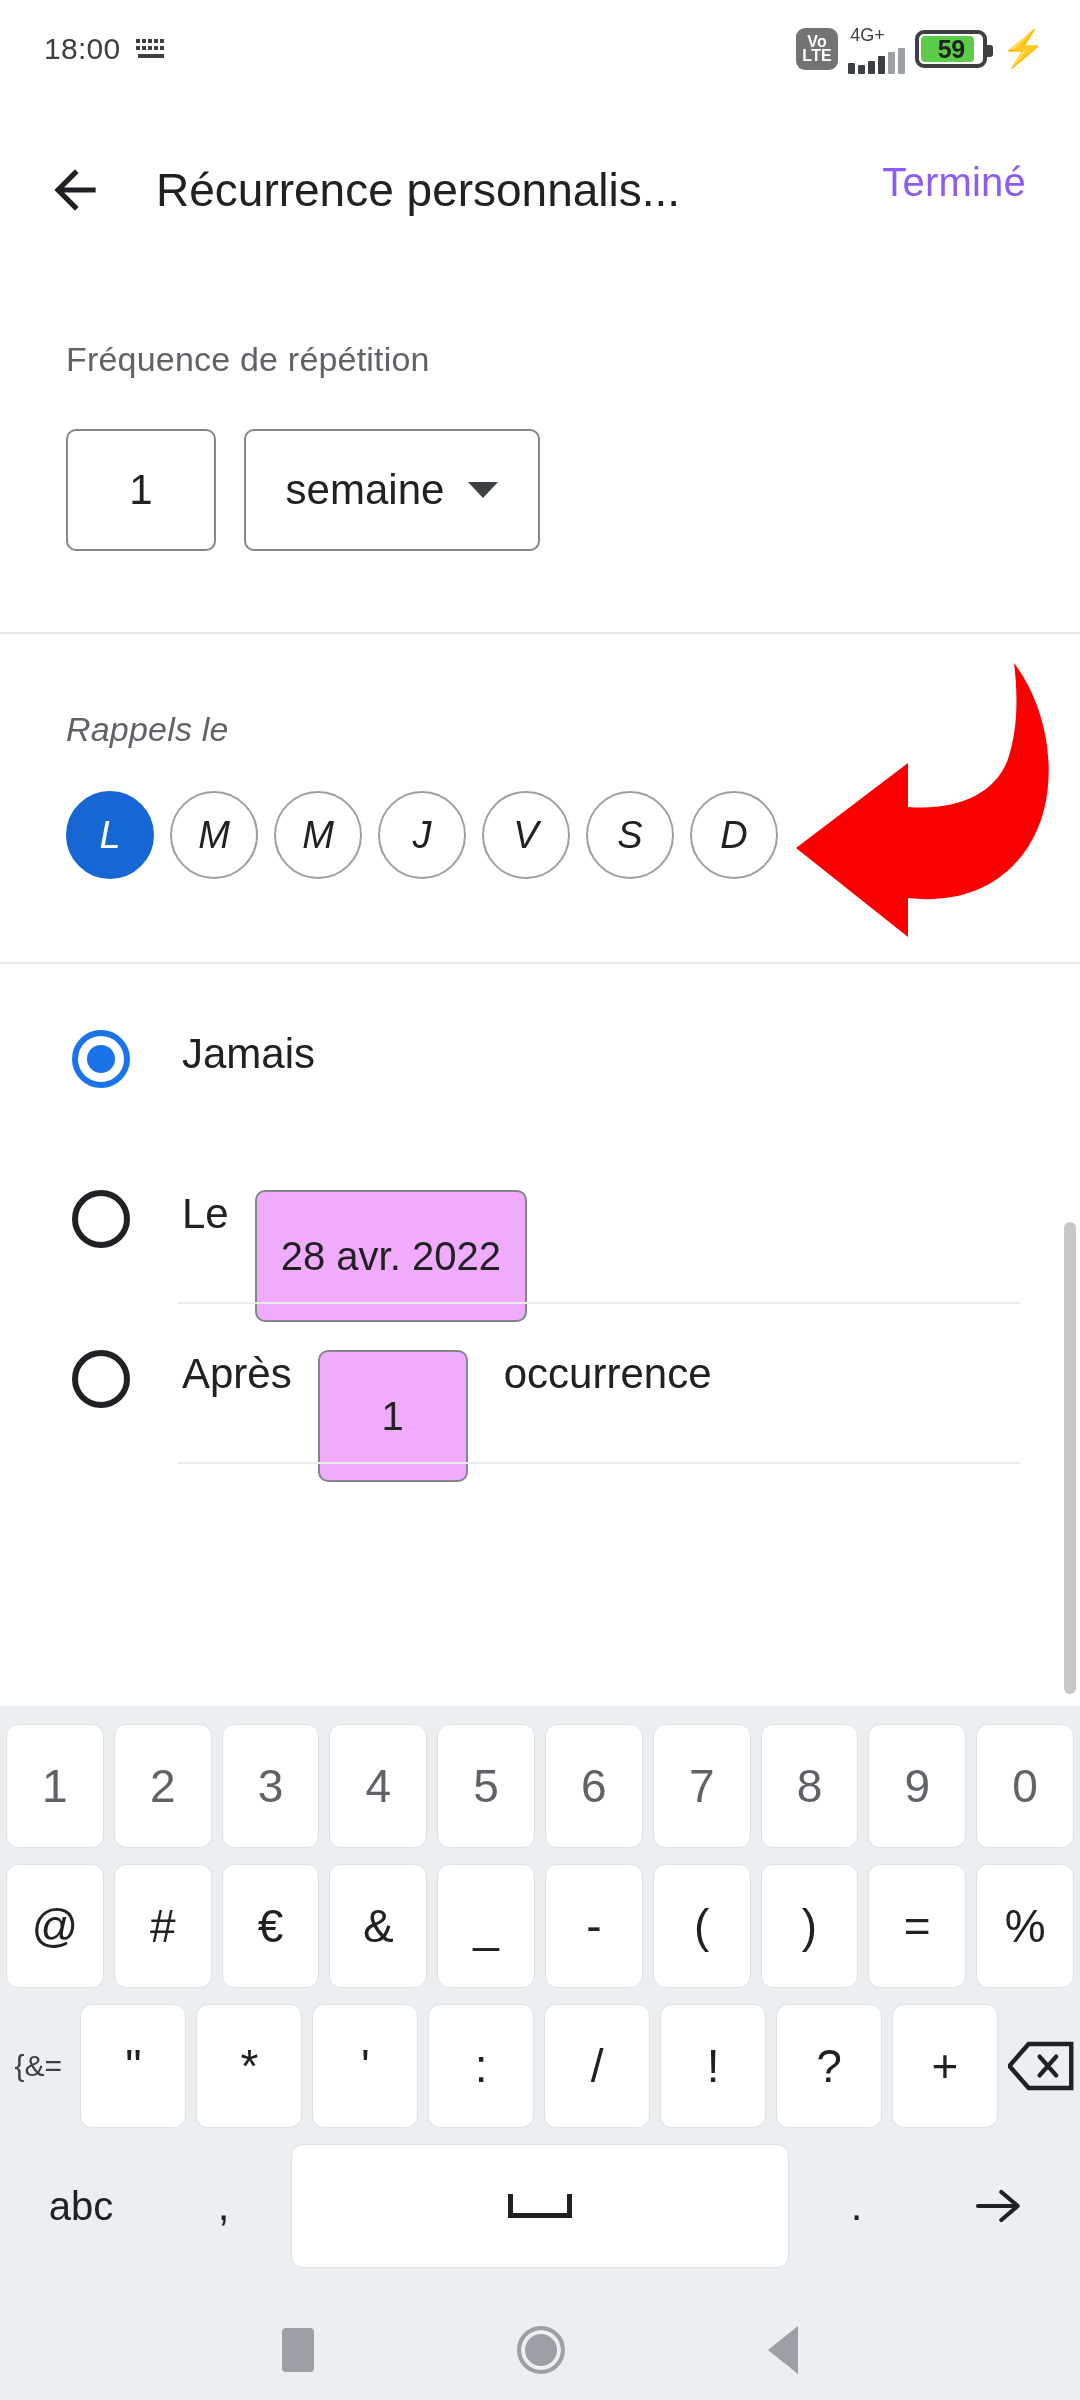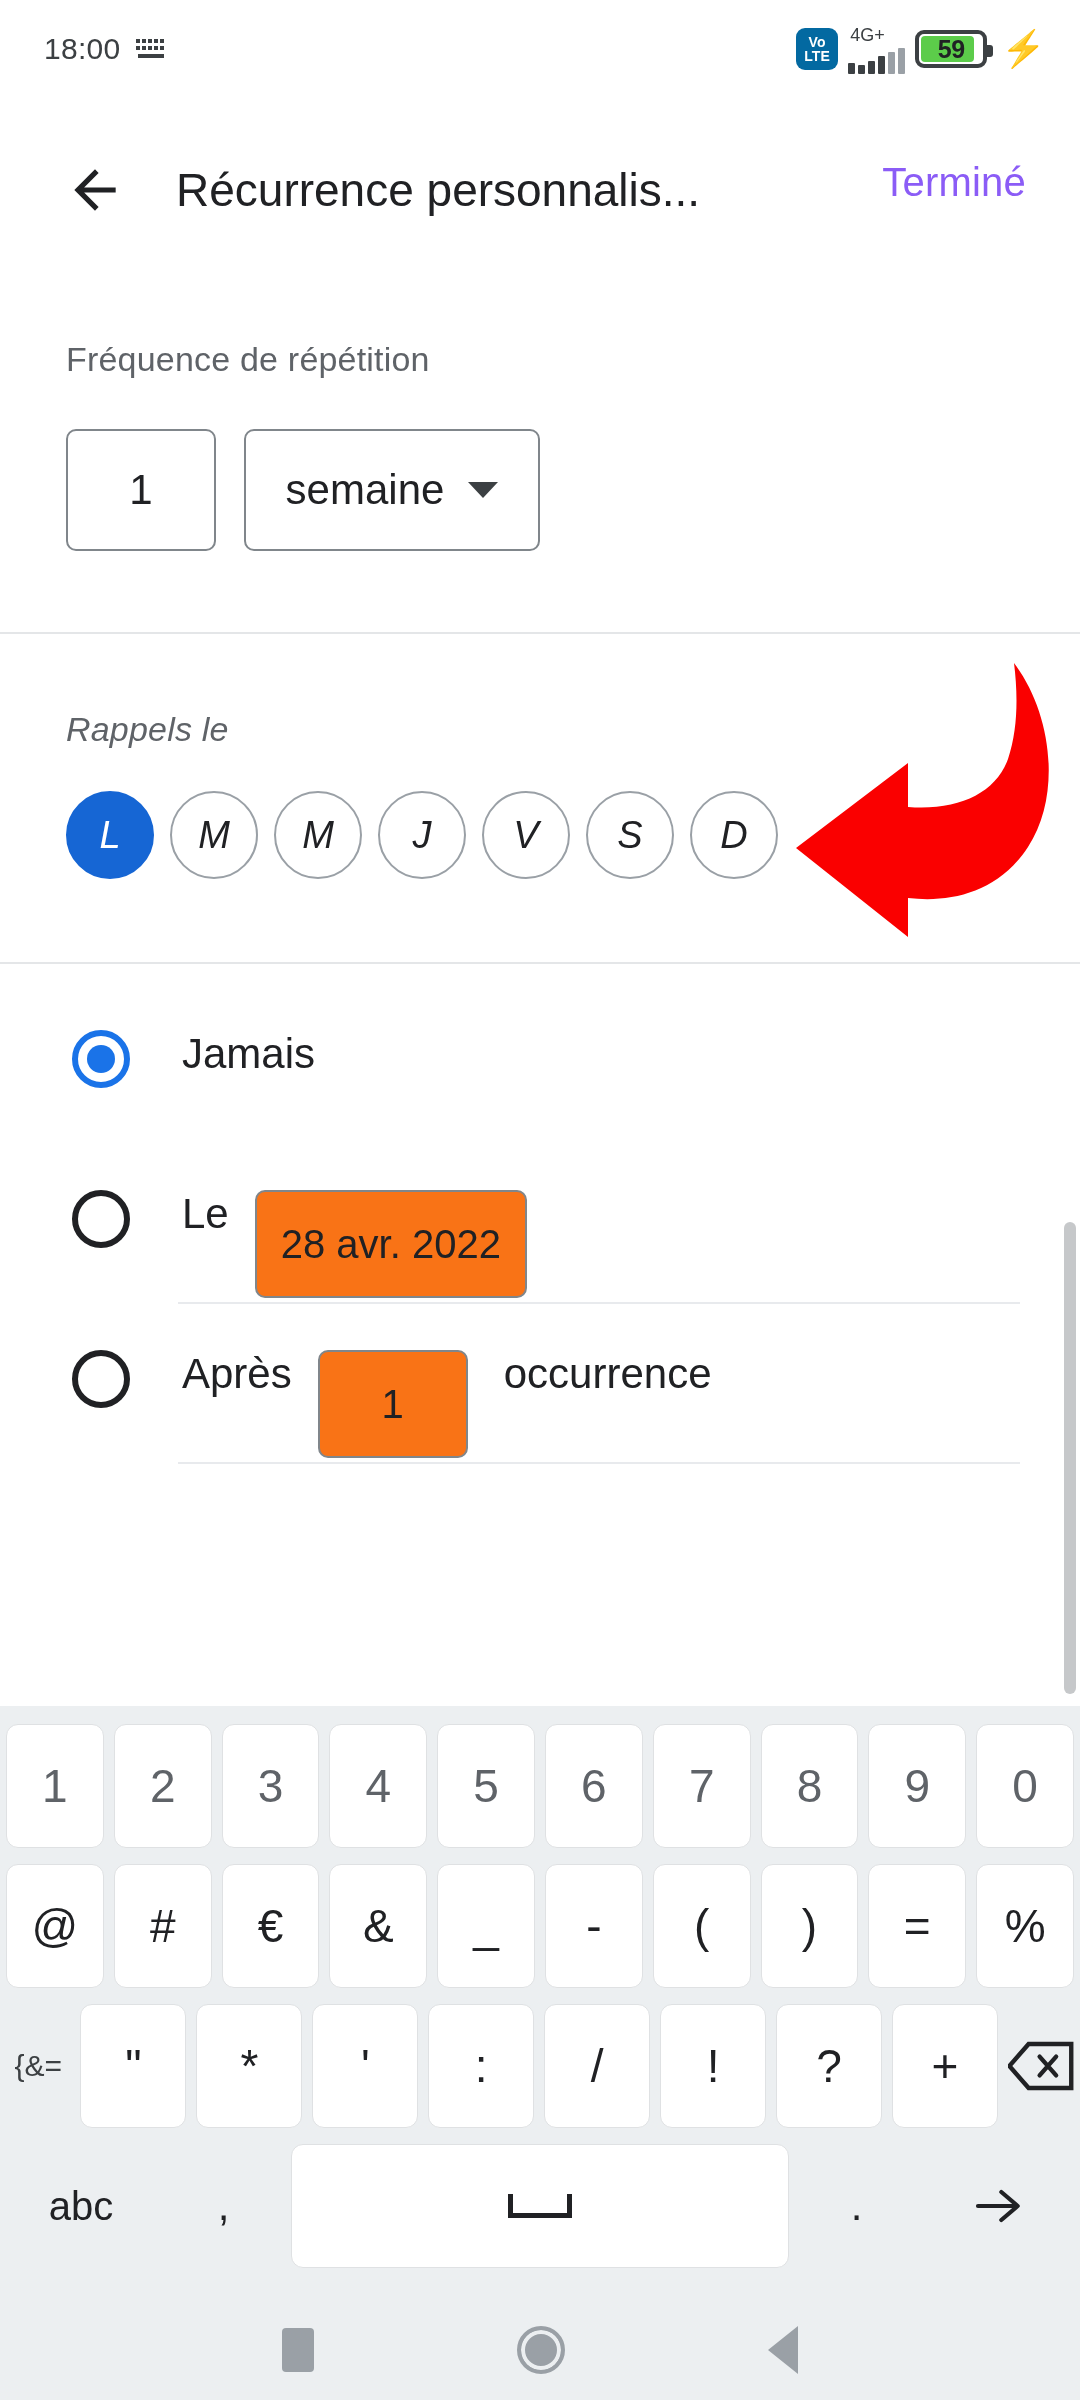--- a/index.html
+++ b/index.html
@@ -46,24 +46,24 @@
     position: relative;
     display: inline-block;
   }
   .status-right {
     display: flex;
     align-items: center;
     gap: 10px;
   }
   .volte {
     width: 42px; height: 42px;
-    background: #0369a1;
+    background: #737373;
     border-radius: 9px;
     color: #fff;
-    font-size: 14px;
+    font-size: 16px;
     line-height: 14px;
     font-weight: bold;
     display: flex;
     flex-direction: column;
     align-items: center;
     justify-content: center;
     letter-spacing: 0.2px;
   }
   .net-block {
     display: flex;
@@ -137,21 +137,21 @@
   }
 
   
   .appbar {
     position: absolute;
     top: 130px; left: 0;
     width: 1080px;
     height: 120px;
     display: flex;
     align-items: center;
-    padding-left: 64px;
+    padding-left: 44px;
   }
   .back-arrow {
     width: 62px; height: 62px;
     position: relative;
     flex: 0 0 auto;
     cursor: pointer;
   }
   .appbar-title {
     font-size: 46px;
     color: #202124;
@@ -297,30 +297,30 @@
     width: 28px; height: 28px;
     border-radius: 50%;
     background: #1a73e8;
   }
   .radio-label {
     font-size: 42px;
     color: #202124;
     margin-left: 52px;
   }
   .inline-box {
-    height: 108px;
+    height: 132px;
     min-width: 150px;
     border: 2px solid #80868b;
     border-radius: 10px;
     display: flex;
     align-items: center;
     justify-content: center;
     font-size: 40px;
     color: #202124;
-    background: #f97316;
+    background: #f0abfc;
     padding: 0 24px;
     cursor: text;
   }
   .sub-divider {
     position: absolute;
     left: 178px;
     width: 842px;
     height: 2px;
     background: #e8eaed;
   }

